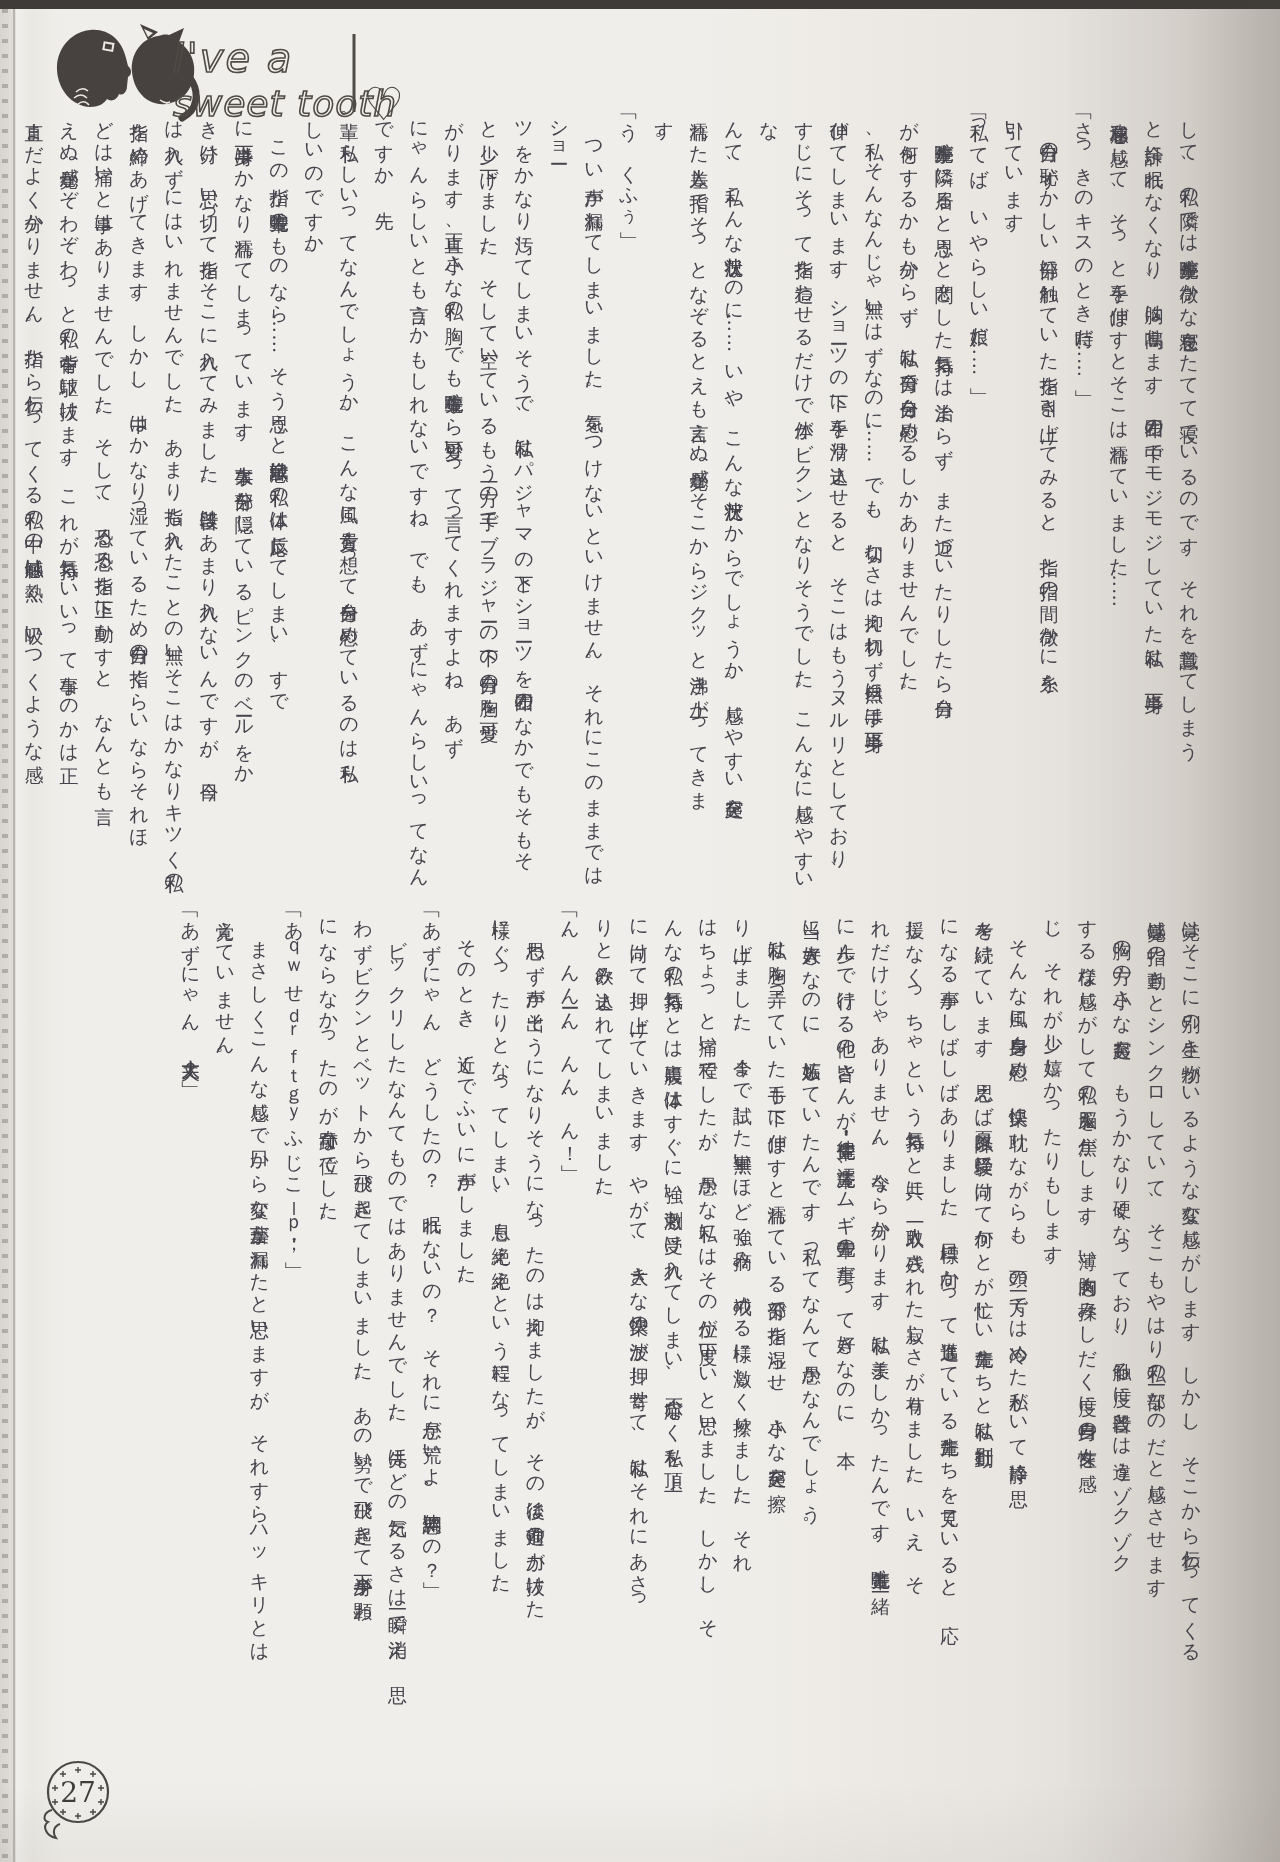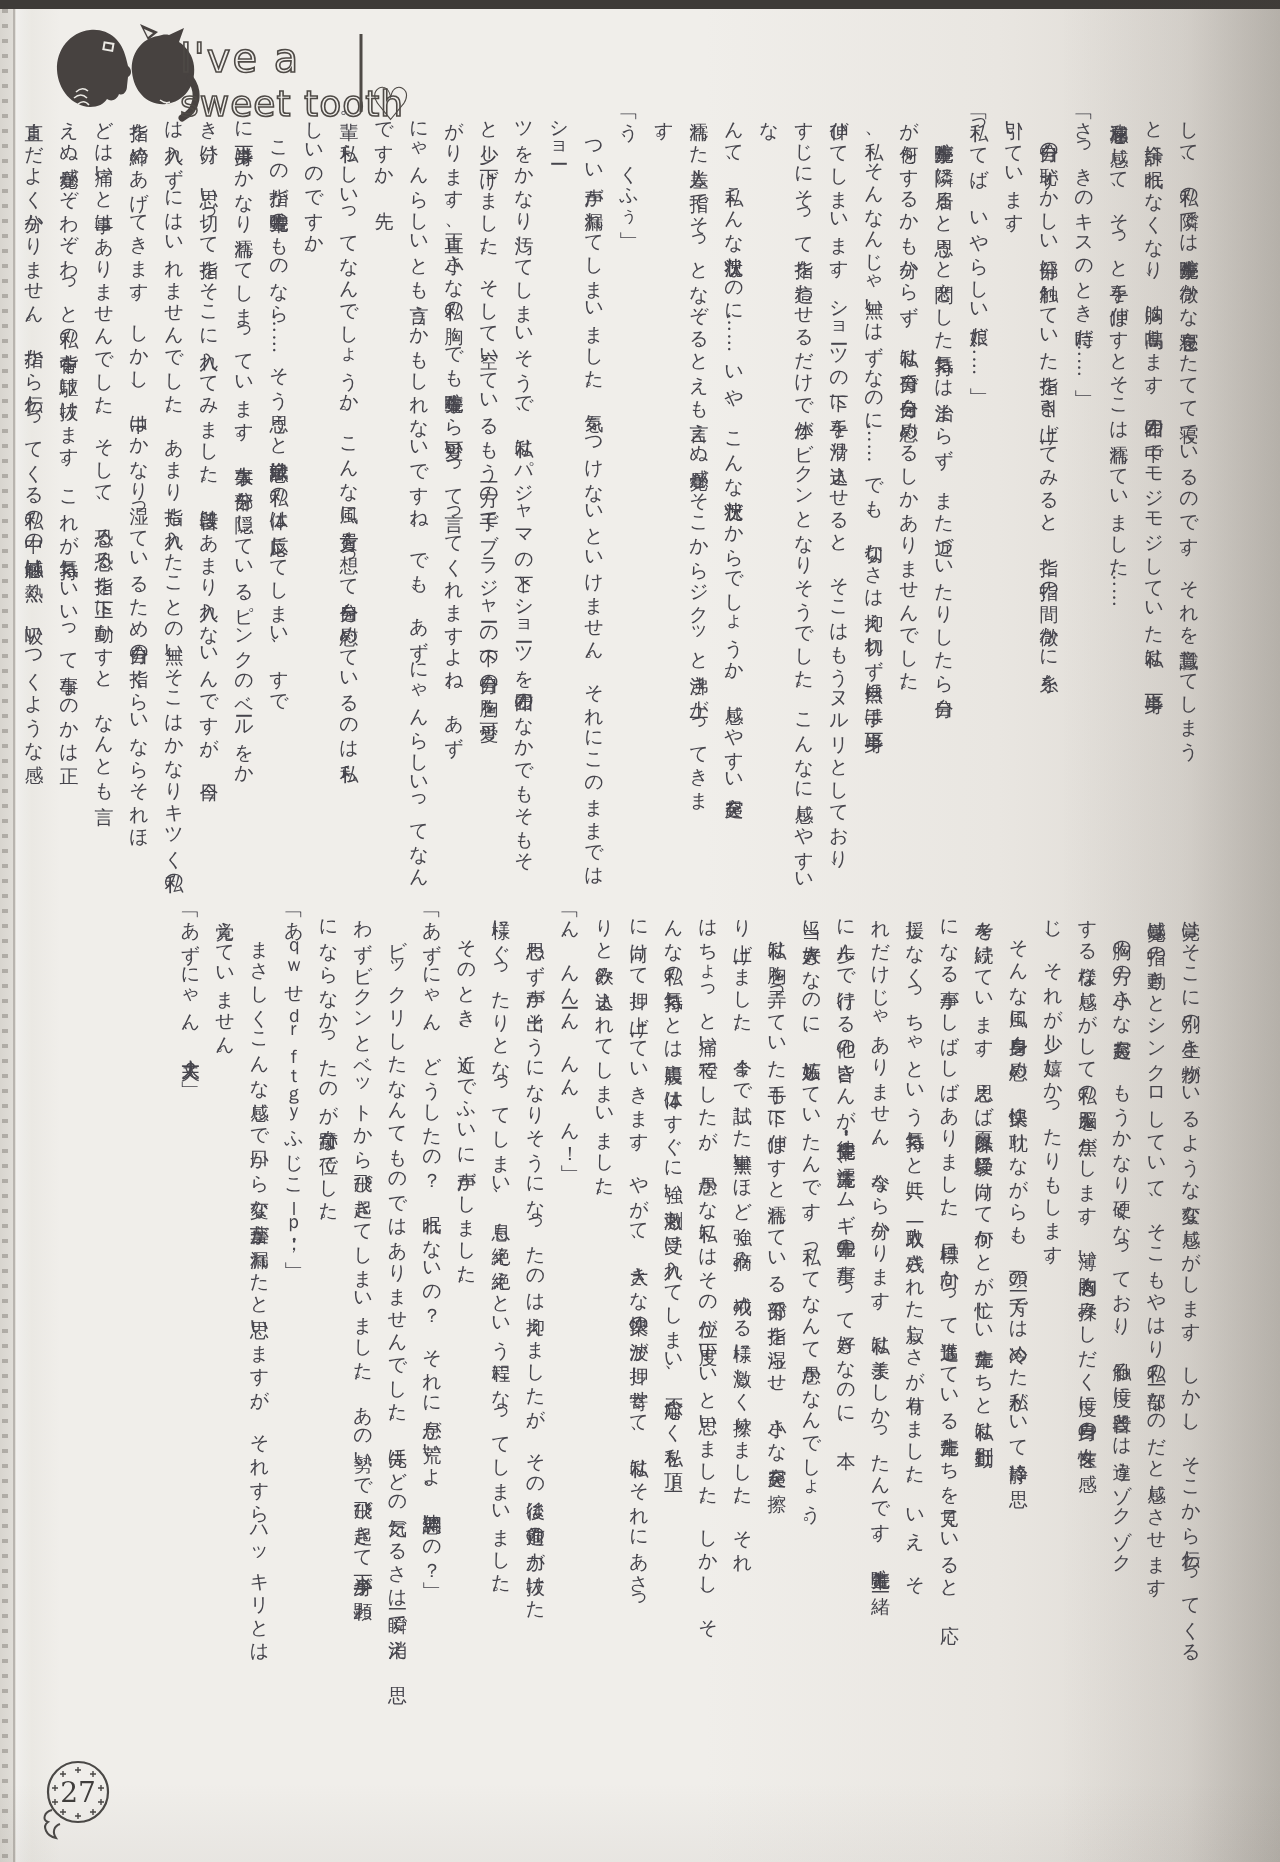--- a/index.html
+++ b/index.html
@@ -17,21 +17,21 @@
   .bottom-shade{left:0;bottom:0;width:1280px;height:80px;
     background:linear-gradient(180deg, rgba(70,62,55,0) 0%, rgba(70,62,55,0.05) 100%);}
   .binding-stitches{left:2px;top:9px;width:6px;height:1853px;
     background:repeating-linear-gradient(180deg, rgba(88,83,76,0.55) 0 4px, rgba(88,83,76,0) 4px 15px);
     opacity:.6;}
   .binding-crease{left:13px;top:9px;width:2px;height:1853px;background:rgba(110,104,96,0.35);}
   .binding-highlight{left:16px;top:9px;width:16px;height:1853px;
     background:linear-gradient(90deg, rgba(255,255,255,0.55), rgba(255,255,255,0));}
 
   .logo{position:absolute;left:48px;top:20px;}
-  .logo-text{position:absolute;left:176px;top:24px;}
+  .logo-text{position:absolute;left:169px;top:24px;font-style:italic;}
 
   .vblock{
     position:absolute;
     writing-mode:vertical-rl;
     -webkit-writing-mode:vertical-rl;
     color:#45444c;
   }
   .vblock p{margin:0;padding:0;font-size:19px;}
   #top-block{top:108px;right:73px;height:786px;}
   #top-block p{line-height:35px;letter-spacing:1.05px;}

